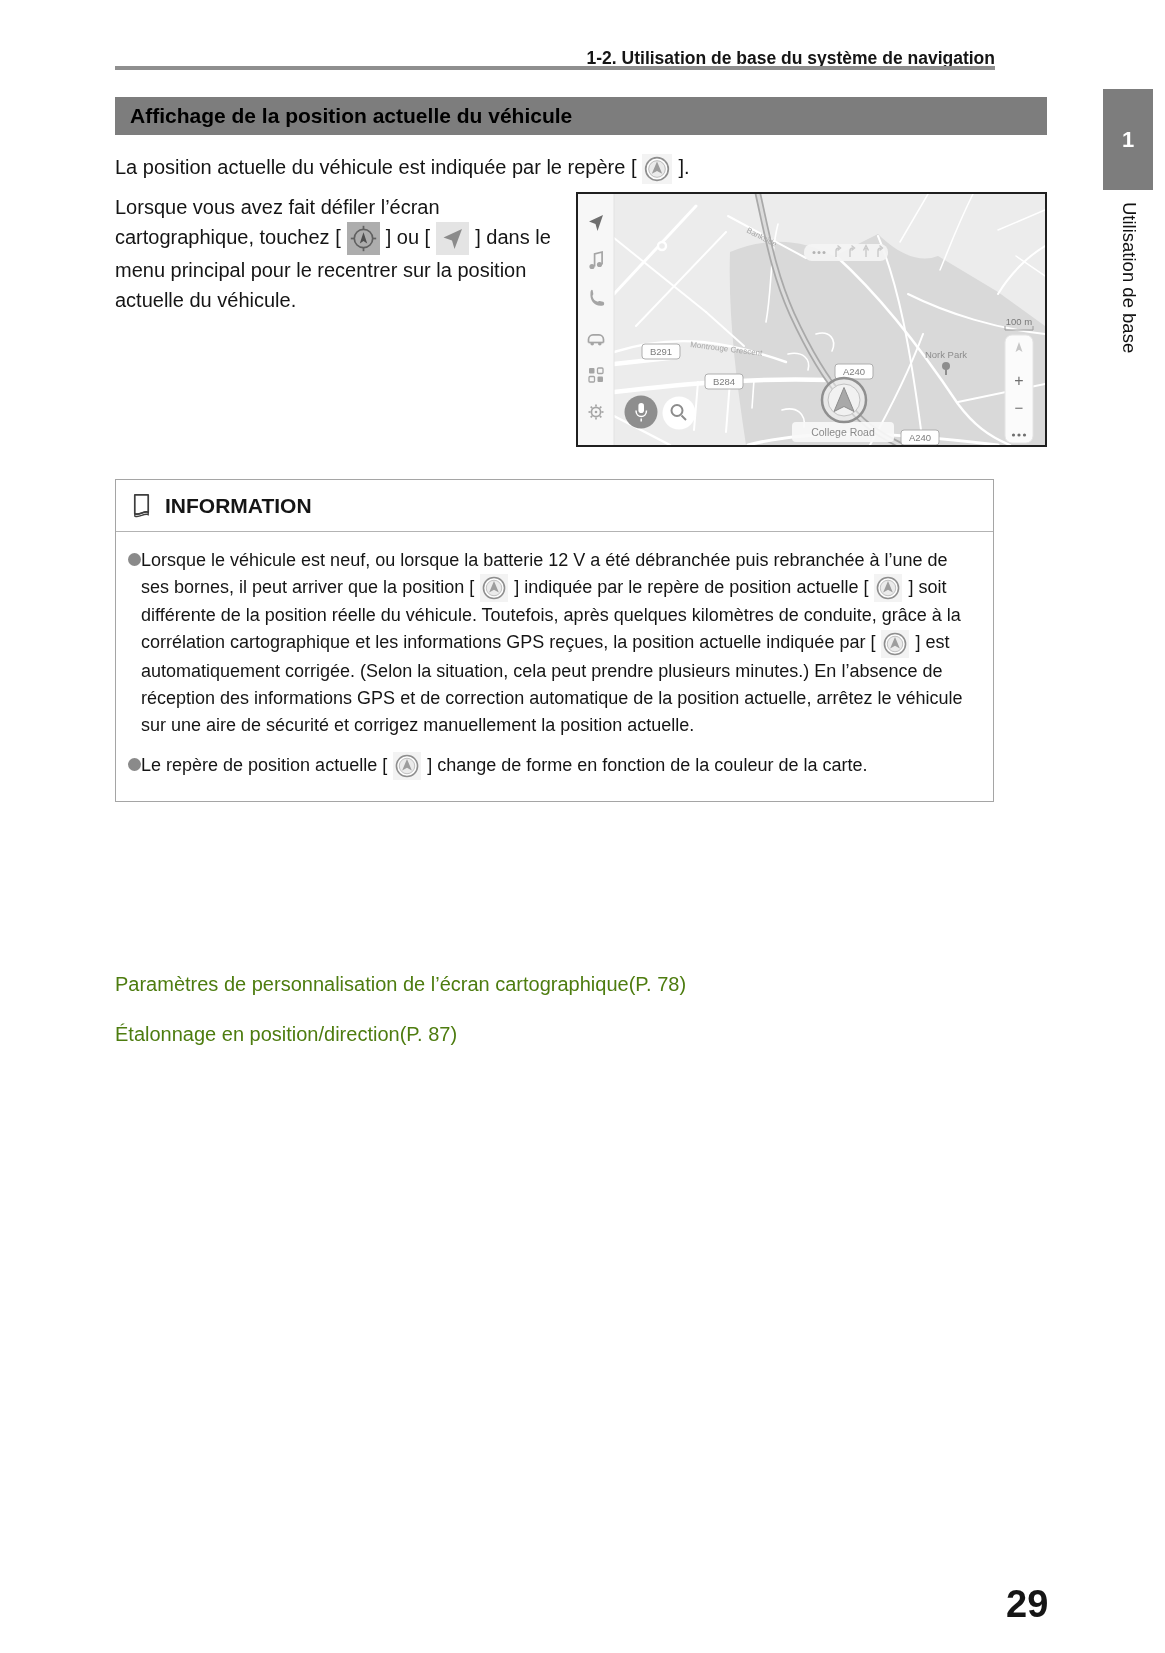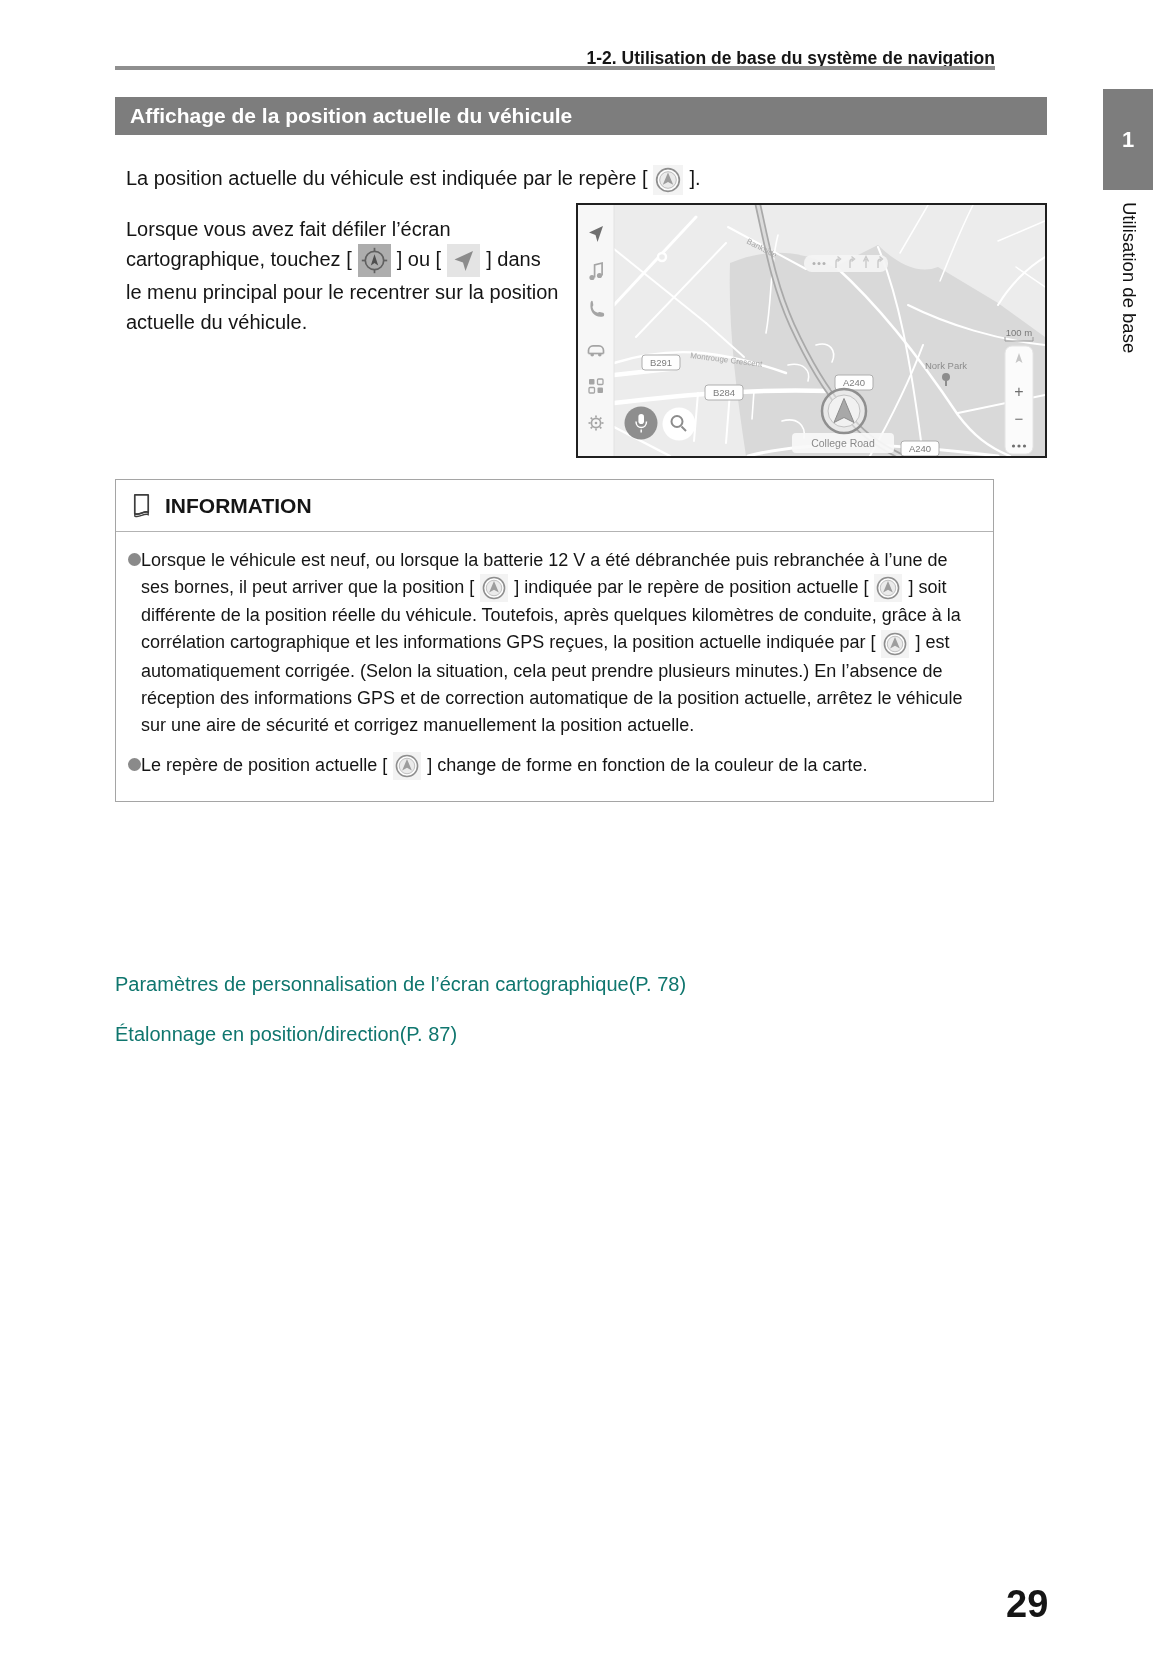--- a/index.html
+++ b/index.html
@@ -5,30 +5,30 @@
   html,body{margin:0;padding:0;}
   body{
     width:1165px;height:1653px;background:#ffffff;position:relative;overflow:hidden;
     font-family:"Liberation Sans",sans-serif;color:#151515;
   }
   .abs{position:absolute;}
   
   #header-text{top:48px;right:170px;font-size:17.5px;font-weight:bold;}
   #header-rule{left:115px;top:66px;width:880px;height:4px;background:#8f8f8f;}
   
-  #title-bar{left:115px;top:97px;width:932px;height:38px;background:#7d7d7d;color:#ffffff;
+  #title-bar{left:115px;top:97px;width:932px;height:38px;background:#7d7d7d;color:#000000;
     font-size:21px;font-weight:bold;line-height:38px;padding-left:15px;box-sizing:border-box;}
   
   #chapter-tab{left:1103px;top:89px;width:50px;height:101px;background:#7d7d7d;color:#fff;
     display:flex;align-items:center;justify-content:center;font-size:22px;font-weight:bold;}
   #chapter-label{left:1104px;top:202px;width:50px;height:260px;display:flex;justify-content:center;}
   #chapter-label span{writing-mode:vertical-rl;font-size:18.5px;color:#111;}
   
   #body-block{left:115px;top:152px;width:932px;font-size:20px;line-height:1.5;}
-  #body-block p{margin:11px;}
+  #body-block p{margin:0;}
   .p1{margin-bottom:8px !important;}
   .body-row{display:flex;align-items:flex-start;}
   .body-left{flex:1;padding-right:4px;}
   .map-figure{flex:0 0 471px;width:471px;}
   svg.map{display:block;border:2px solid #1f1f1f;background:#ececec;}
   
   .inline-icon{display:inline-flex;vertical-align:middle;margin:0 6px;align-items:center;justify-content:center;}
   .inline-icon svg{width:100%;height:100%;display:block;}
   .pos-wrap{background:#f3f3f3;}
   .sz30{width:30px;height:30px;}
@@ -42,21 +42,21 @@
   .info-header svg{width:23px;height:29px;}
   .info-body{padding:2px 14px 8px 12px;font-size:18px;line-height:1.5;}
   .info-bullet{display:flex;margin:13px 0;}
   .dot{width:13px;height:13px;border-radius:50%;background:#8a8a8a;flex:0 0 13px;margin-top:6px;}
   
   #liens{left:115px;top:946px;width:880px;}
   .liens-head{display:flex;align-items:center;gap:12px;}
   .dash{width:37px;height:3px;background:#1a1a1a;}
   .liens-title{font-size:21px;font-weight:bold;white-space:nowrap;}
   .longline{flex:1;height:3px;background:#1a1a1a;}
-  .link{display:block;margin-top:27px;color:#0f766e;font-size:20px;text-decoration:none;cursor:pointer;}
+  .link{display:block;margin-top:27px;color:#4d7c0f;font-size:20px;text-decoration:none;cursor:pointer;}
   
   #page-num{left:1006px;top:1583px;font-size:38px;font-weight:bold;}
   svg text{font-family:"Liberation Sans",sans-serif;}
 </style>
 </head>
 <body>
 
 <svg width="0" height="0" style="position:absolute" aria-hidden="true">
   <symbol id="sym-pos" viewBox="0 0 30 30">
     <circle cx="15" cy="15" r="11.3" fill="#fdfdfd" stroke="#8e8e8e" stroke-width="1.7"></circle>

